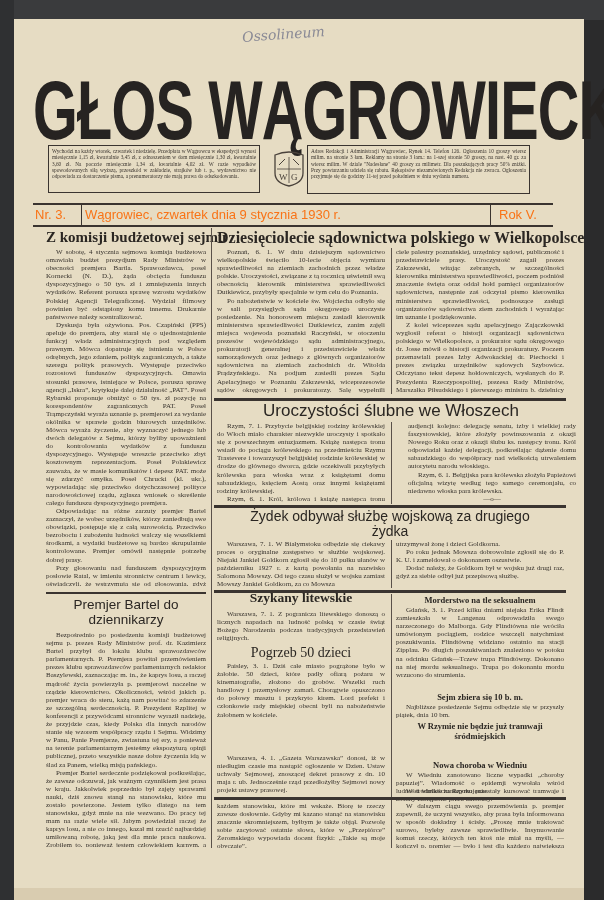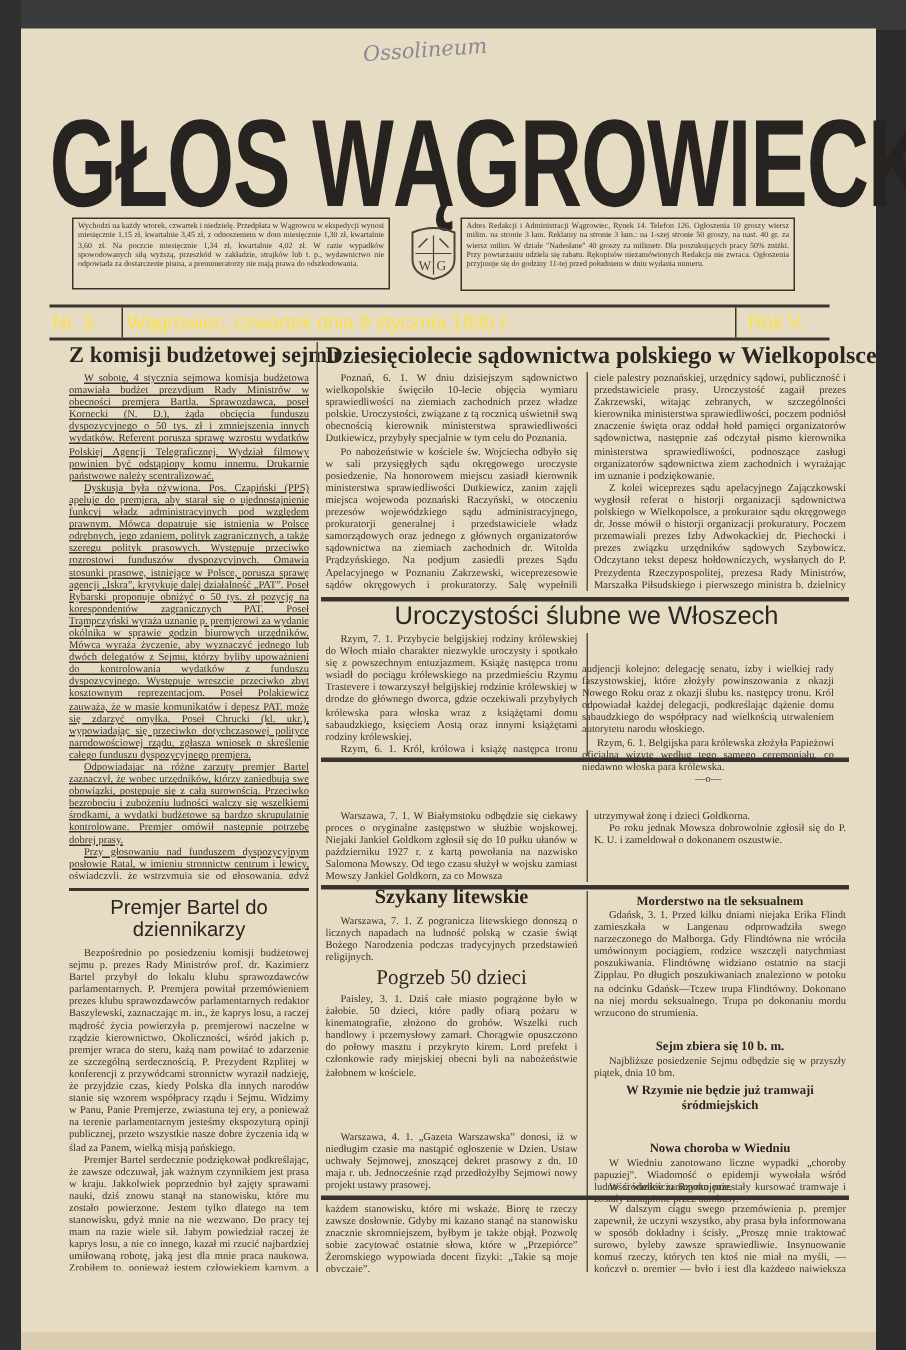--- a/index.html
+++ b/index.html
@@ -8,21 +8,21 @@
   .page:after{content:"";position:absolute;left:0;right:0;bottom:0;height:12px;background:#d9ccb0;}
   .rstrip{position:absolute;left:584px;top:20px;width:20px;height:880px;background:#2b2b2c;}
   .lstrip{position:absolute;left:0;top:0;width:14px;height:900px;background:#2f3032;}
   .annot{position:absolute;left:242px;top:26px;font-family:"DejaVu Serif",serif;font-style:italic;font-size:14px;color:#8a8a96;transform:rotate(-4deg);}
   .masthead{position:absolute;left:33px;top:70px;width:500px;height:80px;font-family:"Liberation Sans",sans-serif;font-weight:bold;font-size:72px;line-height:80px;letter-spacing:-1px;color:#262321;transform:scaleX(0.8);transform-origin:left top;white-space:nowrap;}
   .masthead span{display:inline-block;transform:scaleY(1.15);transform-origin:center;}
   .box{position:absolute;border:1.5px solid #3a3430;font-size:5.3px;line-height:6.3px;padding:2px 3px;text-align:justify;color:#3a342f;}
   .box-left{left:48px;top:145px;width:204px;height:42px;}
   .box-right{left:307px;top:145px;width:215px;height:43px;}
   .crest{position:absolute;left:271px;top:149px;width:36px;height:38px;}
-  .infobar{position:absolute;left:33px;top:203px;width:520px;height:20px;border-top:2px solid #3a3430;border-bottom:2px solid #3a3430;font-family:"Liberation Sans",sans-serif;font-size:13px;line-height:20px;color:#fde047;}
+  .infobar{position:absolute;left:33px;top:203px;width:520px;height:20px;border-top:2px solid #3a3430;border-bottom:2px solid #3a3430;font-family:"Liberation Sans",sans-serif;font-size:13px;line-height:20px;color:#f97316;}
   .infobar .nr{position:absolute;left:0;top:0;width:46px;height:20px;border-right:1.5px solid #3a3430;padding-left:2px;}
   .infobar .dt{position:absolute;left:52px;top:0;width:380px;text-align:left;}
   .infobar .rok{position:absolute;left:457px;top:0;width:60px;height:20px;border-left:1.5px solid #3a3430;padding-left:8px;}
   .col{position:absolute;font-size:7px;line-height:8.1px;text-align:justify;color:#35302b;}
   .col p{margin:0;text-indent:10px;}
   .h-serif{font-family:"Liberation Serif",serif;font-weight:bold;color:#2a2622;}
   .h-sans{font-family:"Liberation Sans",sans-serif;color:#2a2622;text-align:center;}
   .rule{position:absolute;background:#3a3430;}
   .vrule{position:absolute;width:1px;background:#5a514a;}
   .headline{position:absolute;white-space:nowrap;}
@@ -53,21 +53,21 @@
 
 <div class="box box-right">Adres Redakcji i Administracji Wągrowiec, Rynek 14. Telefon 126. Ogłoszenia 10 groszy wiersz milim. na stronie 3 łam. Reklamy na stronie 3 łam.: na 1-szej stronie 50 groszy, na nast. 40 gr. za wiersz milim. W dziale "Nadesłane" 40 groszy za milimetr. Dla poszukujących pracy 50% zniżki. Przy powtarzaniu udziela się rabatu. Rękopisów nieza­mówionych Redakcja nie zwraca. Ogłoszenia przyjmuje się do godziny 11-tej przed południem w dniu wydania numeru.</div>
 
 <div class="infobar">
   <div class="nr">Nr. 3.</div>
   <div class="dt">Wągrowiec, czwartek dnia 9 stycznia 1930 r.</div>
   <div class="rok">Rok V.</div>
 </div>
 
 <div class="headline h-serif" style="left:46px;top:229px;font-size:15px;">Z komisji budżetowej sejmu</div>
-<div class="col" style="left:46px;top:248px;width:160px;height:338px;overflow:hidden;text-decoration:underline;">
+<div class="col" style="left:46px;top:248px;width:160px;height:338px;overflow:hidden;">
   <p>W sobotę, 4 stycznia sejmowa komisja budżetowa omawiała budżet prezydjum Rady Ministrów w obecności premjera Bartla. Sprawozdawca, poseł Kornecki (N. D.), żąda obcięcia funduszu dyspozycyjnego o 50 tys. zł i zmniejszenia innych wydatków. Referent porusza sprawę wzrostu wydatków Polskiej Agencji Telegraficznej. Wydział filmowy powinien być odstąpiony komu innemu. Drukarnie państwowe należy scentralizować.</p>
   <p>Dyskusja była ożywiona. Pos. Czapiński (PPS) apeluje do premjera, aby starał się o ujednostajnienie funkcyj władz administracyjnych pod względem prawnym. Mówca dopatruje się istnienia w Polsce odrębnych, jego zdaniem, polityk zagranicznych, a także szeregu polityk prasowych. Występuje przeciwko rozrostowi funduszów dyspozycyjnych. Omawia stosunki prasowe, istniejące w Polsce, porusza sprawę agencji „Iskra”, krytykuje dalej działalność „PAT”. Poseł Rybarski proponuje obniżyć o 50 tys. zł pozycję na korespondentów zagranicznych PAT. Poseł Trąmpczyński wyraża uznanie p. premjerowi za wydanie okólnika w sprawie godzin biurowych urzędników. Mówca wyraża życzenie, aby wyznaczyć jednego lub dwóch delegatów z Sejmu, którzy byliby upoważnieni do kontrolowania wydatków z funduszu dyspozycyjnego. Występuje wreszcie przeciwko zbyt kosztownym reprezentacjom. Poseł Polakiewicz zauważa, że w masie komunikatów i depesz PAT. może się zdarzyć omyłka. Poseł Chrucki (kl. ukr.), wypowiadając się przeciwko dotychczasowej polityce narodowościowej rządu, zgłasza wniosek o skreślenie całego funduszu dyspozycyjnego premjera.</p>
   <p>Odpowiadając na różne zarzuty premjer Bartel zaznaczył, że wobec urzędników, którzy zaniedbują swe obowiązki, postępuje się z całą surowością. Przeciwko bezrobociu i zubożeniu ludności walczy się wszelkiemi środkami, a wydatki budżetowe są bardzo skrupulatnie kontrolowane. Premjer omówił następnie potrzebę dobrej prasy.</p>
   <p>Przy głosowaniu nad funduszem dyspozycyjnym posłowie Ratal, w imieniu stronnictw centrum i lewicy, oświadczyli, że wstrzymują się od głosowania, gdyż fundusz ten przeznaczony jest na cele polityczne i nie może być przedmiotem kontroli. Wreszcie fundusz został przyjęty w wysokości proponowanej przez premjera.</p>
 </div>
 <div class="rule" style="left:46px;top:592px;width:160px;height:1.5px;"></div>
 
 <div class="h-sans" style="position:absolute;left:46px;top:597px;width:160px;font-size:13.5px;line-height:15px;">Premjer Bartel do dziennikarzy</div>
 <div class="col" style="left:46px;top:631px;width:160px;height:216px;overflow:hidden;">
   <p>Bezpośrednio po posiedzeniu komisji budżetowej sejmu p. prezes Rady Ministrów prof. dr. Kazimierz Bartel przybył do lokalu klubu sprawozdawców parlamentarnych. P. Premjera powitał przemówieniem prezes klubu sprawozdawców parlamentarnych redaktor Baszylewski, zaznaczając m. in., że kaprys losu, a raczej mądrość życia powierzyła p. premjerowi naczelne w rządzie kierownictwo. Okoliczności, wśród jakich p. premjer wraca do steru, każą nam powitać to zdarzenie ze szczególną serdecznością. P. Prezydent Rzplitej w konferencji z przywódcami stronnictw wyraził nadzieję, że przyjdzie czas, kiedy Polska dla innych narodów stanie się wzorem współpracy rządu i Sejmu. Widzimy w Panu, Panie Premjerze, zwiastuna tej ery, a ponieważ na terenie parlamentarnym jesteśmy ekspozyturą opinji publicznej, przeto wszystkie nasze dobre życzenia idą w ślad za Panem, wielką misją pańskiego.</p>
@@ -87,36 +87,39 @@
   <p>Z kolei wiceprezes sądu apelacyjnego Zajączkowski wygłosił referat o historji organizacji sądownictwa polskiego w Wielkopolsce, a prokurator sądu okręgowego dr. Josse mówił o historji organizacji prokuratury. Poczem przemawiali prezes Izby Adwokackiej dr. Piechocki i prezes związku urzędników sądowych Szybowicz. Odczytano tekst depesz hołdowniczych, wysłanych do P. Prezydenta Rzeczypospolitej, prezesa Rady Ministrów, Marszałka Piłsudskiego i pierwszego ministra b. dzielnicy pruskiej Władysława Seydy.</p>
 </div>
 <div class="rule" style="left:214px;top:398px;width:352px;height:2.5px;"></div>
 
 <div class="headline h-sans" style="left:217px;top:401px;width:348px;font-size:17px;">Uroczystości ślubne we Włoszech</div>
 <div class="col" style="left:217px;top:422px;width:168px;height:82px;overflow:hidden;">
   <p>Rzym, 7. 1. Przybycie belgijskiej rodziny królewskiej do Włoch miało charakter niezwykle uroczysty i spotkało się z powszechnym entuzjazmem. Książę następca tronu wsiadł do pociągu królewskiego na przedmieściu Rzymu Trastevere i towarzyszył belgijskiej rodzinie królewskiej w drodze do głównego dworca, gdzie oczekiwali przybyłych królewska para włoska wraz z książętami domu sabaudzkiego, księciem Aostą oraz innymi książętami rodziny królewskiej.</p>
   <p>Rzym, 6. 1. Król, królowa i książę następca tronu przyjęli dziś w Kwirynale na uroczystej</p>
 </div>
 <div class="vrule" style="left:391px;top:422px;height:82px;"></div>
-<div class="col" style="left:388px;top:422px;width:168px;height:82px;overflow:hidden;margin-top:20px;">
+<div class="col" style="left:408px;top:422px;width:168px;height:82px;overflow:hidden;">
   <p style="text-indent:0">audjencji kolejno: delegację senatu, izby i wielkiej rady faszystowskiej, które złożyły powinszowania z okazji Nowego Roku oraz z okazji ślubu ks. następcy tronu. Król odpowiadał każdej delegacji, podkreślając dążenie domu sabaudzkiego do współpracy nad wielkością utrwaleniem autorytetu narodu włoskiego.</p>
   <p>Rzym, 6. 1. Belgijska para królewska złożyła Papieżowi oficjalną wizytę według tego samego ceremonjału, co niedawno włoska para królewska.</p>
   <div style="text-align:center">—o—</div>
 </div>
 <div class="rule" style="left:214px;top:505px;width:352px;height:2.5px;"></div>
 
 <div class="h-sans" style="position:absolute;left:214px;top:509px;width:352px;font-size:14px;line-height:15px;">
+  <div>Żydek odbywał służbę wojskową za drugiego</div>
+  <div>żydka</div>
 </div>
 <div class="col" style="left:217px;top:540px;width:168px;height:49px;overflow:hidden;">
   <p>Warszawa, 7. 1. W Białymstoku odbędzie się ciekawy proces o oryginalne zastępstwo w służbie wojskowej. Niejaki Jankiel Goldkorn zgłosił się do 10 pułku ułanów w październiku 1927 r. z kartą powołania na nazwisko Salomona Mowszy. Od tego czasu służył w wojsku zamiast Mowszy Jankiel Goldkorn, za co Mowsza</p>
 </div>
 <div class="vrule" style="left:391px;top:540px;height:48px;"></div>
 <div class="col" style="left:396px;top:540px;width:168px;height:49px;overflow:hidden;">
   <p style="text-indent:0">utrzymywał żonę i dzieci Goldkorna.</p>
   <p>Po roku jednak Mowsza dobrowolnie zgłosił się do P. K. U. i zameldował o dokonanem oszustwie.</p>
+  <p>Dodać należy, że Goldkorn był w wojsku już drugi raz, gdyż za siebie odbył już przepisową służbę.</p>
 </div>
 <div class="rule" style="left:214px;top:590px;width:352px;height:2.5px;"></div>
 
 <div class="h-serif" style="position:absolute;left:217px;top:590px;width:168px;text-align:center;font-weight:bold;font-size:13.5px;">Szykany litewskie</div>
 <div class="col" style="left:217px;top:610px;width:168px;height:34px;overflow:hidden;">
     <p>Warszawa, 7. 1. Z pogranicza litewskiego donoszą o licznych napadach na ludność polską w czasie świąt Bożego Narodzenia podczas tradycyjnych przedstawień religijnych.</p>
   </div>
 
 <div class="h-serif" style="position:absolute;left:217px;top:645px;width:168px;text-align:center;font-weight:normal;font-size:14px;">Pogrzeb 50 dzieci</div>
 <div class="col" style="left:217px;top:662px;width:168px;height:58px;overflow:hidden;">

